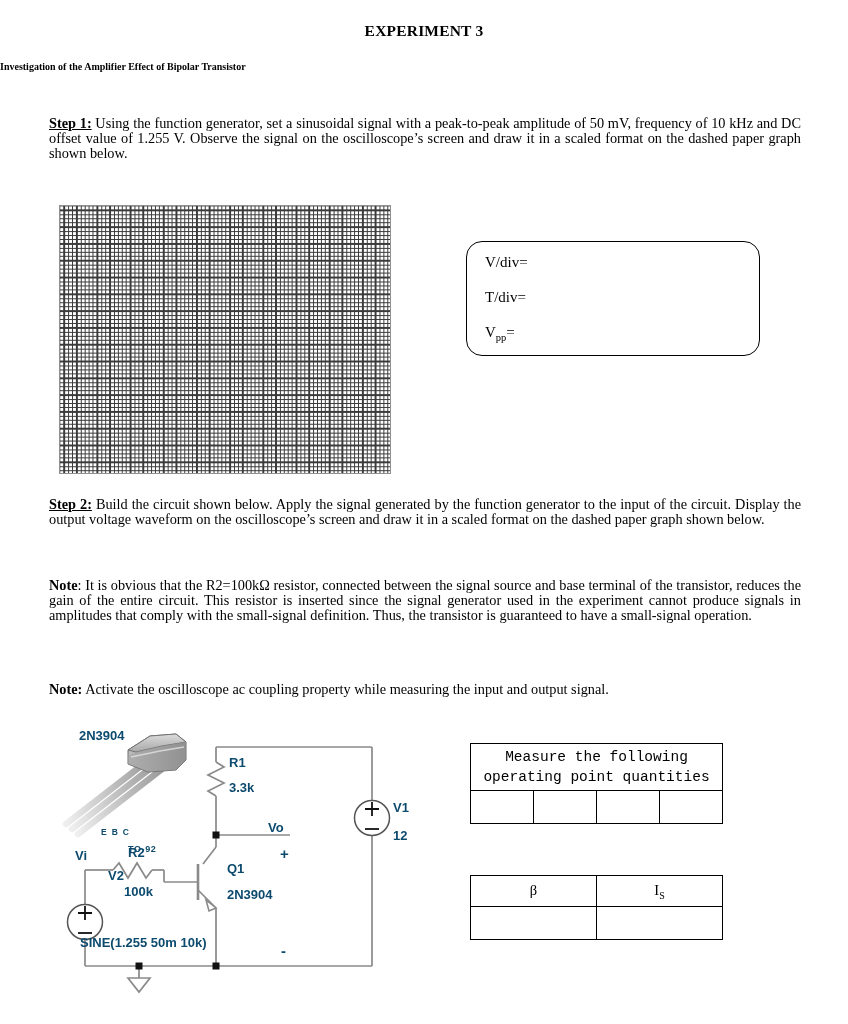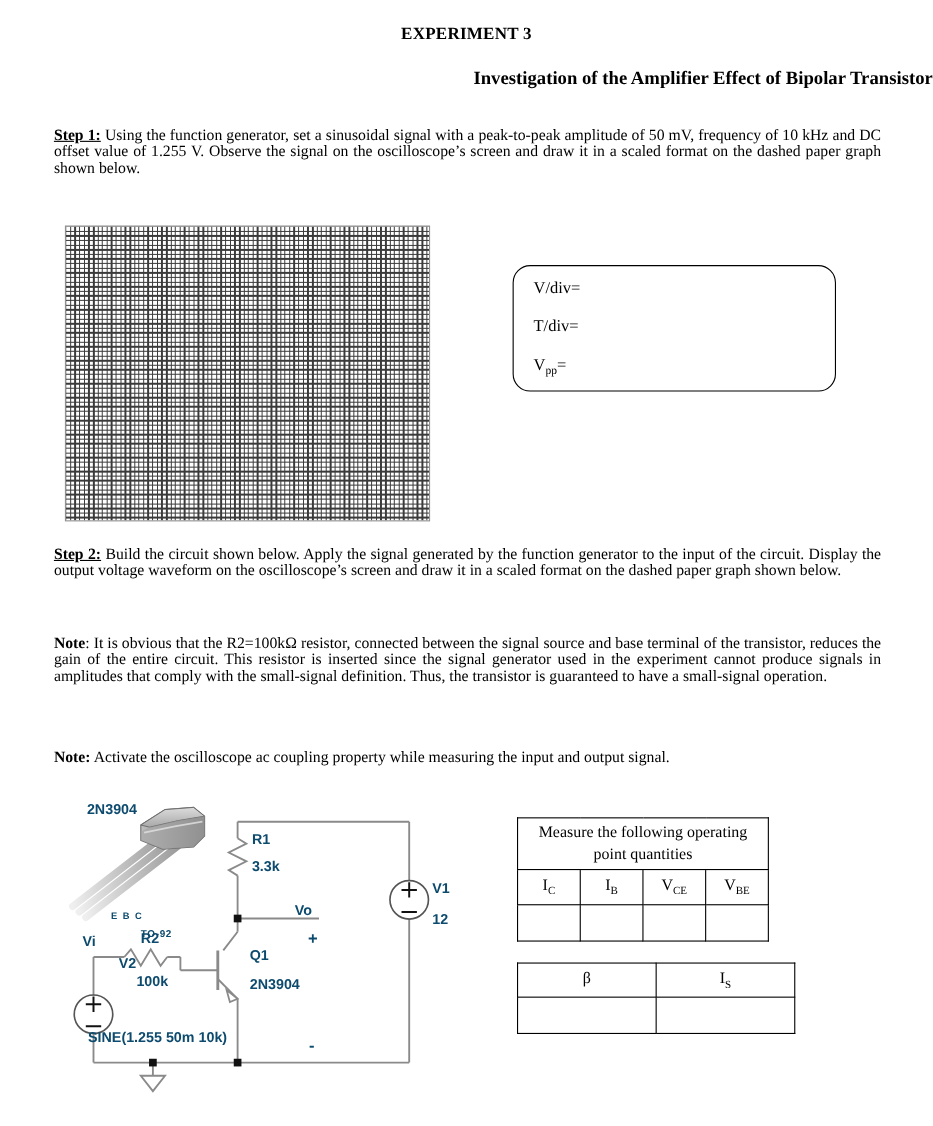--- a/index.html
+++ b/index.html
@@ -24,23 +24,23 @@
     top: 22px;
     text-align: center;
     font-weight: bold;
     font-size: 15.5px;
     letter-spacing: 0.2px;
   }
   .title-sub {
     position: absolute;
     left: 0; right: 0;
     top: 61px;
-    text-align: right;
-    font-weight: bold;
-    font-size: 17px;
+    text-align: left;
+    font-weight: bold;
+    font-size: 10px;
   }
 
   
   .para {
     position: absolute;
     left: 49px;
     width: 752px;
     font-size: 14.3px;
     line-height: 15px;
     text-align: justify;
@@ -146,21 +146,22 @@
     border: 1.1px solid #000;
     text-align: center;
     vertical-align: middle;
     padding: 2px 3px;
   }
   .data-table sub { font-size: 10px; }
 
   #table-operating {
     left: 470px;
     top: 743px;
-    width: 229px;
+    width: 253px;
+    font-family: Liberation Mono, monospace;
   }
   #table-operating .thead-cell { height: 42px; line-height: 20px; }
   #table-operating .col-cell { height: 27px; }
   #table-operating .blank-cell { height: 28px; }
 
   #table-calculate {
     left: 470px;
     top: 875px;
     width: 253px;
   }
@@ -314,26 +315,20 @@
   <span class="clabel" style="left:393px; top:88px;">V1</span>
   <span class="clabel" style="left:393px; top:116px;">12</span>
 </div>
 
 <table class="data-table" id="table-operating">
   <tbody>
       <tr>
     <td class="thead-cell" colspan="4">Measure the following operating point quantities</td>
   </tr>
   <tr>
-    <td class="col-cell"><span>I</span><sub>C</sub></td>
-    <td class="col-cell"><span>I</span><sub>B</sub></td>
-    <td class="col-cell"><span>V</span><sub>CE</sub></td>
-    <td class="col-cell"><span>V</span><sub>BE</sub></td>
-  </tr>
-  <tr>
     <td class="blank-cell"></td>
     <td class="blank-cell"></td>
     <td class="blank-cell"></td>
     <td class="blank-cell"></td>
   </tr>
 </tbody>
   </table>
 
 <table class="data-table" id="table-calculate">
   <tbody>

